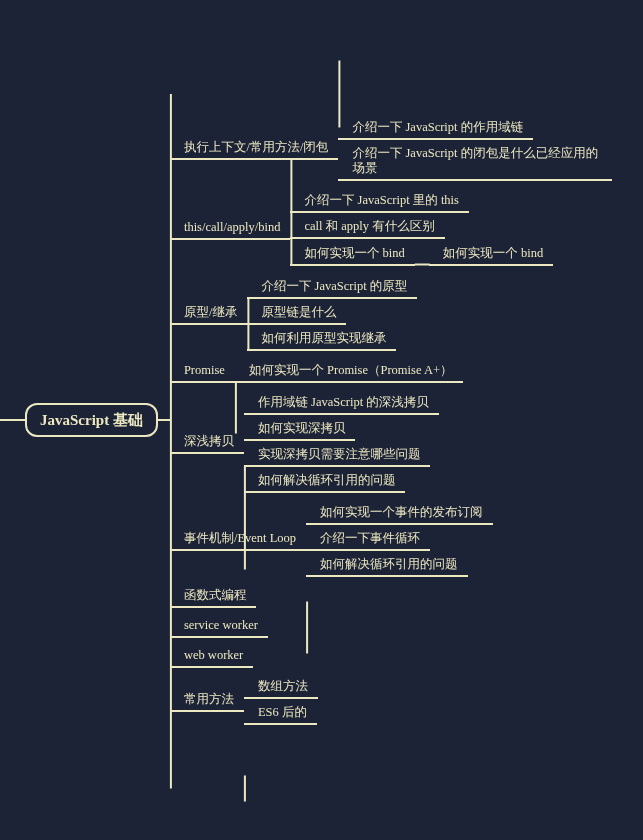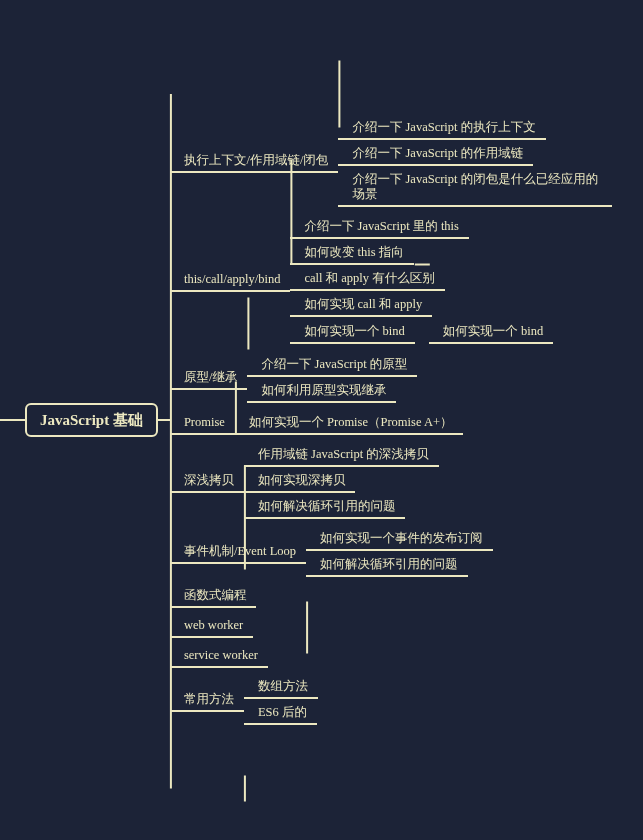--- a/index.html
+++ b/index.html
@@ -49,21 +49,21 @@
     max-width: 250px;
   }
   .d0 > .label {
     border: 2px solid var(--line, #ece8c0);
     font-weight: bold;
     font-size: 15px;
     line-height: 18px;
     padding: 6px 13px;
     white-space: nowrap;
     max-width: none;
-    border-radius: 6px;
+    border-radius: 12px;
   }
   .children {
     display: flex;
     flex-direction: column;
     justify-content: center;
   }
   .d0 > .children { margin-left: 12px; }
   .d2 > .children { margin-left: 14px; }
   .d1 { margin: 3px 0; }
   .d2, .d3 { margin: 1px 0; }
@@ -72,63 +72,57 @@
 <body>
 
 <div id="map">
   <svg id="connectors" width="643" height="840" viewBox="0 0 643 840">
     <path id="connector-path" d="M157.9 420.0 L170.9 420.0 M170.9 94.0 L170.9 788.5 M338.4 94.0 L339.4 94.0 M339.4 60.5 L339.4 127.5 M290.4 212.5 L291.4 212.5 M291.4 159.5 L291.4 264.5 M414.8 264.5 L429.8 264.5 M247.4 323.5 L248.4 323.5 M248.4 297.5 L248.4 349.5 M234.9 407.5 L235.9 407.5 M235.9 381.5 L235.9 433.5 M243.9 517.5 L244.9 517.5 M244.9 465.5 L244.9 569.5 M306.1 627.5 L307.1 627.5 M307.1 601.5 L307.1 653.5 M243.9 788.5 L244.9 788.5 M244.9 775.5 L244.9 801.5 M0 420.0 L25.0 420.0"></path>
   </svg>
 <div class="node d0">
       <div class="label">JavaScript 基础</div>
       <div class="children">
         <div class="node d1">
-          <div class="label">执行上下文/作用域链/闭包</div>
+          <div class="label">执行上下文/常用方法/闭包</div>
           <div class="children">
-            <div class="node d2">
-              <div class="label">介绍一下 JavaScript 的执行上下文</div>
-            </div>
             <div class="node d2">
               <div class="label">介绍一下 JavaScript 的作用域链</div>
             </div>
             <div class="node d2">
               <div class="label">介绍一下 JavaScript 的闭包是什么已经应用的场景</div>
             </div>
           </div>
         </div>
         <div class="node d1">
           <div class="label">this/call/apply/bind</div>
           <div class="children">
             <div class="node d2">
               <div class="label">介绍一下 JavaScript 里的 this</div>
             </div>
             <div class="node d2">
-              <div class="label">如何改变 this 指向</div>
-            </div>
-            <div class="node d2">
               <div class="label">call 和 apply 有什么区别</div>
-            </div>
-            <div class="node d2">
-              <div class="label">如何实现 call 和 apply</div>
             </div>
             <div class="node d2">
               <div class="label">如何实现一个 bind</div>
               <div class="children">
                 <div class="node d3">
                   <div class="label">如何实现一个 bind</div>
                 </div>
               </div>
             </div>
           </div>
         </div>
         <div class="node d1">
           <div class="label">原型/继承</div>
           <div class="children">
             <div class="node d2">
               <div class="label">介绍一下 JavaScript 的原型</div>
+            </div>
+            <div class="node d2">
+              <div class="label">原型链是什么</div>
             </div>
             <div class="node d2">
               <div class="label">如何利用原型实现继承</div>
             </div>
           </div>
         </div>
         <div class="node d1">
           <div class="label">Promise</div>
           <div class="children">
             <div class="node d2">
@@ -139,43 +133,49 @@
         <div class="node d1">
           <div class="label">深浅拷贝</div>
           <div class="children">
             <div class="node d2">
               <div class="label">作用域链 JavaScript 的深浅拷贝</div>
             </div>
             <div class="node d2">
               <div class="label">如何实现深拷贝</div>
             </div>
             <div class="node d2">
+              <div class="label">实现深拷贝需要注意哪些问题</div>
+            </div>
+            <div class="node d2">
               <div class="label">如何解决循环引用的问题</div>
             </div>
           </div>
         </div>
         <div class="node d1">
           <div class="label">事件机制/Event Loop</div>
           <div class="children">
             <div class="node d2">
               <div class="label">如何实现一个事件的发布订阅</div>
             </div>
             <div class="node d2">
+              <div class="label">介绍一下事件循环</div>
+            </div>
+            <div class="node d2">
               <div class="label">如何解决循环引用的问题</div>
             </div>
           </div>
         </div>
         <div class="node d1">
           <div class="label">函数式编程</div>
         </div>
         <div class="node d1">
-          <div class="label">web worker</div>
+          <div class="label">service worker</div>
         </div>
         <div class="node d1">
-          <div class="label">service worker</div>
+          <div class="label">web worker</div>
         </div>
         <div class="node d1">
           <div class="label">常用方法</div>
           <div class="children">
             <div class="node d2">
               <div class="label">数组方法</div>
             </div>
             <div class="node d2">
               <div class="label">ES6 后的</div>
             </div>

